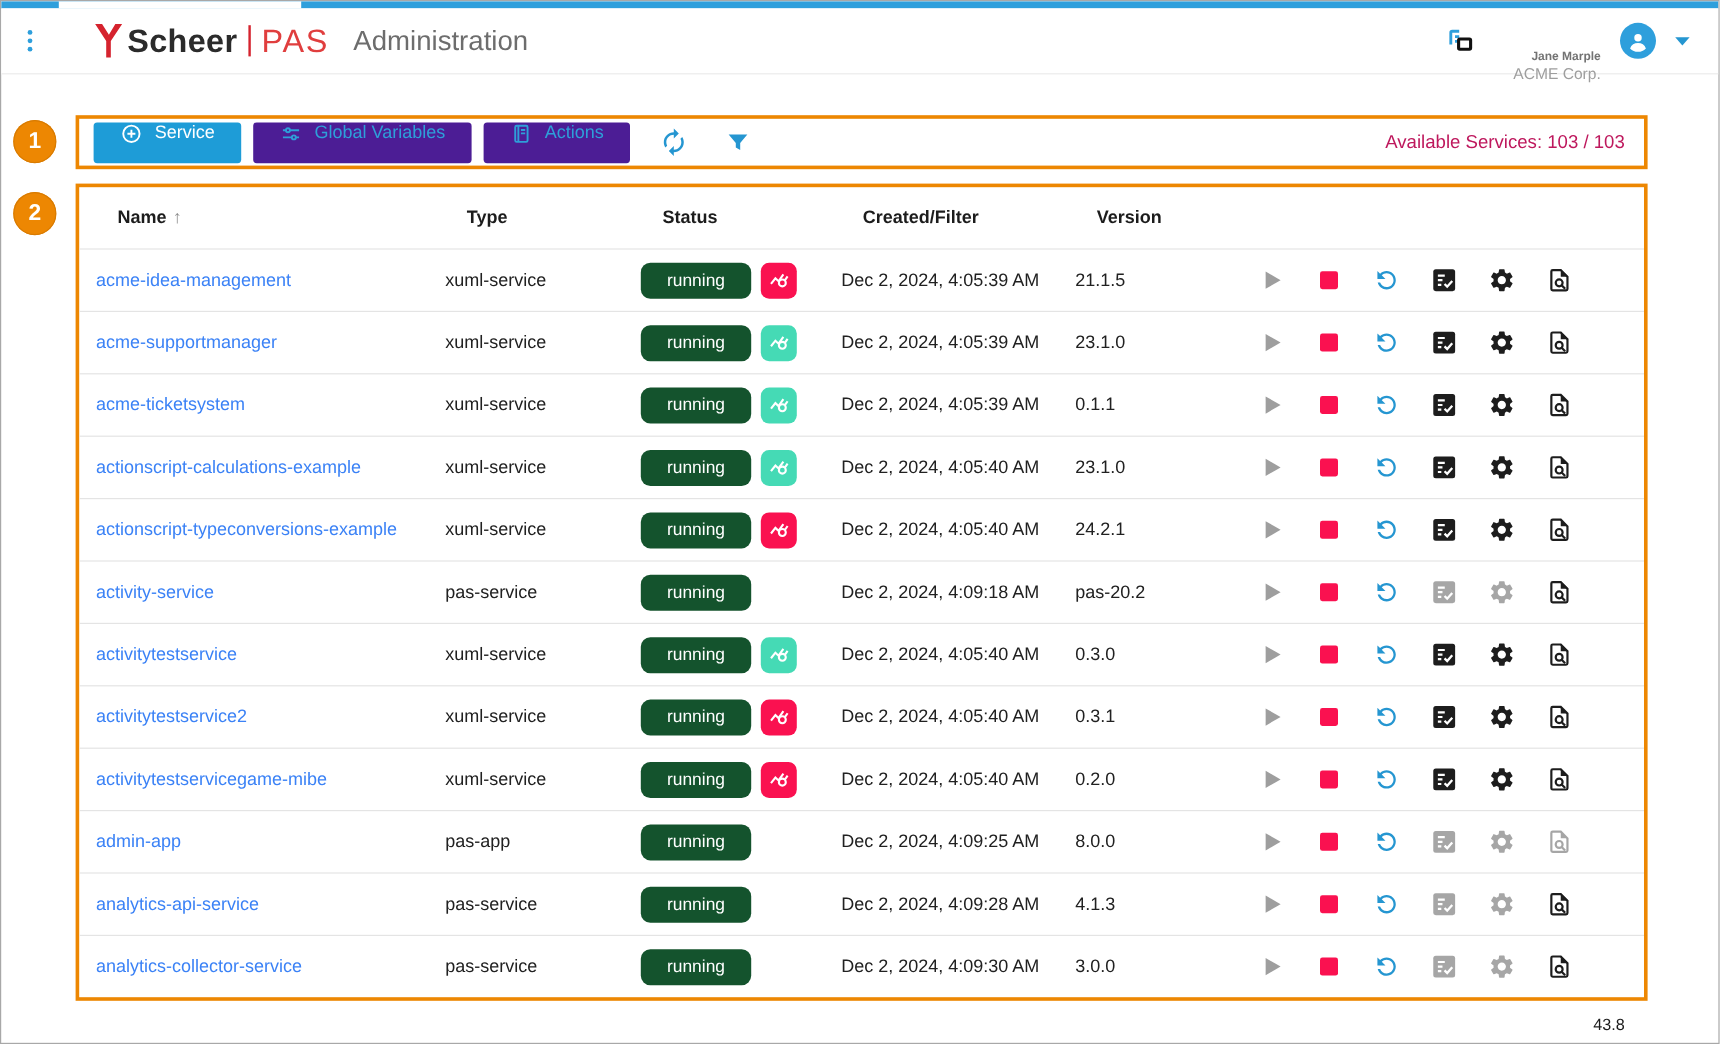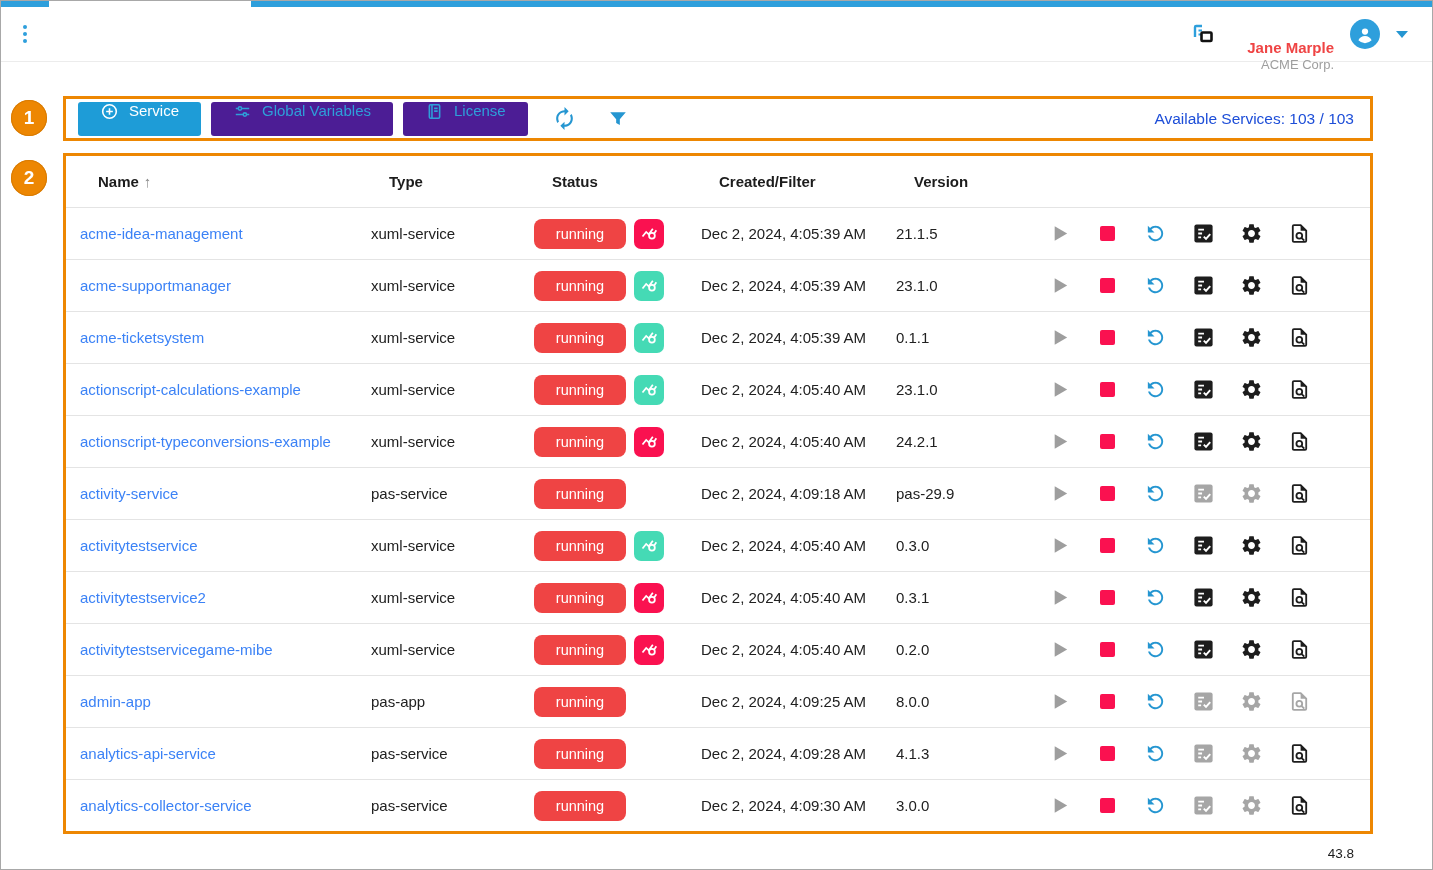--- a/index.html
+++ b/index.html
@@ -22,21 +22,21 @@
   .kebab i { width:4px; height:4px; border-radius:50%; background:#2e9fdc; }
   .logo { display:flex; align-items:center; margin-left:32px; }
   .logo-mark { width:26px; height:30px; margin-right:3px; }
   .logo-brand { font-size:27px; font-weight:bold; color:#2b2b2b; letter-spacing:.3px; }
   .logo-divider { width:2px; height:26px; background:#d5232e; margin:0 9px; }
   .logo-product { font-size:27px; color:#e03e3e; letter-spacing:1.5px; }
   .logo-app { font-size:23px; color:#6d6d6d; margin-left:20px; font-weight:400; }
   .header-right { margin-left:auto; display:flex; align-items:center; gap:16px; padding-right:24px; }
   .docs-icon { width:27px; height:27px; cursor:pointer; margin-right:14px; }
   .user-block { text-align:right; line-height:1.25; }
-  .user-name { font-size:15px; font-weight:bold; color:#ef4444;margin-top:44px; }
+  .user-name { font-size:10px; font-weight:bold; color:#737373;margin-top:44px; }
   .user-org { font-size:13px; color:#9e9e9e; }
   .avatar { width:30px; height:30px; border-radius:50%; background:#2e9fdc; display:flex; align-items:center; justify-content:center; cursor:pointer; }
   .avatar svg { width:22px; height:22px; }
   .caret-down { width:0; height:0; border-left:6px solid transparent; border-right:6px solid transparent;
                 border-top:7px solid #2596d1; cursor:pointer; }
   
   .callout { position:absolute; left:10px; width:36px; height:36px; border-radius:50%;
              background:#ed8702; color:#fff; font-size:19px; font-weight:bold;
              display:flex; align-items:center; justify-content:center; box-shadow:0 0 0 1px #d87b02 inset; }
   .callout.c1 { top:99px; } .callout.c2 { top:159px; }
@@ -49,32 +49,32 @@
   .tb-btn.active { background:#1e9cd7; color:#ffffff; }
   .tb-btn.pale { background:#4c1d95; color:#2e9fd9; }
   .icon-btn { background:none; border:none; cursor:pointer; display:flex; align-items:center; justify-content:center; }
   .refresh-btn { margin-left:14px; } .refresh-btn svg { width:25px; height:25px; }
   .funnel-btn { margin-left:30px; } .funnel-btn svg { width:22px; height:22px; }
   .filter-box { margin-left:28px; width:181px; height:37px; border:1px solid #c9c9c9; border-radius:2px;
                 display:flex; align-items:center; padding:0 9px; gap:7px; background:#fff; }
   .filter-box input { border:none; outline:none; flex:1; font-size:15px; font-family:inherit; color:#212121; min-width:0; }
   .filter-box input::placeholder { color:#6f6f6f; }
   .filter-clear { cursor:pointer; display:flex; }
-  .available { margin-left:auto; font-size:15.5px; color:#1d4ed8; padding-right:4px; }
+  .available { margin-left:auto; font-size:15.5px; color:#be185d; padding-right:4px; }
   
   .table-box { position:absolute; left:62px; top:152px; width:1310px; border:3px solid #ed8702; background:#fff; }
   .tgrid { display:grid; grid-template-columns:291px 163px 167px 195px 143px 1fr; align-items:center; }
   .thead { height:51px; }
   .thead .cell { font-size:15px; font-weight:bold; color:#1c1c1c;padding-left:32px; }
   .cell { padding-left:14px; font-size:15px; }
   .trow { height:52px; border-top:1px solid #e4e4e4; }
   .name-link { color:#3b82f6; text-decoration:none; cursor:pointer; }
   .sort-arrow { color:#8a8a8a; font-weight:normal; font-size:15px; margin-left:5px; }
   .status-cell { display:flex; align-items:center; gap:8px; }
-  .badge { min-width:92px; height:30px; border-radius:8px; background:#ef4444; color:#fff;
+  .badge { min-width:92px; height:30px; border-radius:8px; background:#14532d; color:#fff;
            font-size:14.5px; display:inline-flex; align-items:center; justify-content:center; padding:0 10px; }
   .mon { width:30px; height:30px; border-radius:7px; display:flex; align-items:center; justify-content:center; cursor:pointer; }
   .mon svg { width:21px; height:21px; }
   .mon.critical { background:#fa1150; } .mon.ok { background:#45dab5; }
   .qa-cell { display:flex; align-items:center; gap:24px; padding-left:22px; }
   .qa { width:24px; height:24px; display:flex; align-items:center; justify-content:center; cursor:pointer; background:none; border:none; }
   .qa svg { width:23px; height:23px; }
   .qa.play { color:#9e9e9e; }
   .qa.stop span { width:15px; height:15px; border-radius:2px; background:#fa1150; display:block; }
   .qa.restart { color:#2596d1; } .qa.restart svg { transform:scaleX(-1); }
@@ -89,20 +89,29 @@
 <div class="top-strip">
   <div class="top-strip-notch"></div>
 </div>
 
 <div class="header">
   <div class="kebab">
       <i></i>
       <i></i>
       <i></i>
     </div>
+  <div class="logo">
+    <svg class="logo-mark" viewBox="0 0 24 28">
+      <path d="M2 1l8.6 13.2V27h3.6V14.2L23 1h-5.3l-5 8.2L7.4 1z" fill="#d5232e"></path>
+    </svg>
+    <span class="logo-brand">Scheer</span>
+    <span class="logo-divider"></span>
+    <span class="logo-product">PAS</span>
+    <span class="logo-app">Administration</span>
+  </div>
   <div class="header-right">
     <svg class="docs-icon" viewBox="0 0 27 27" fill="none">
       <path d="M12 5H6.2A1.2 1.2 0 0 0 5 6.2V16" stroke="#2e9fdc" stroke-width="2.4"></path>
       <path d="M8.5 9.5H12M8.5 13.5H11" stroke="#2e9fdc" stroke-width="2.2"></path>
       <rect x="11.5" y="11.5" width="10" height="8.5" rx="1" stroke="#111" stroke-width="2.6"></rect>
     </svg>
     <div class="user-block">
       <div class="user-name">Jane Marple</div>
       <div class="user-org">ACME Corp.</div>
     </div>
@@ -135,21 +144,21 @@
         <circle cx="15" cy="15.8" r="2.1"></circle>
     </svg>
     <span>Global Variables</span>
   </button>
   <button class="tb-btn pale">
     <svg viewBox="0 0 24 24" fill="none" stroke="#2e9fd9" stroke-width="2">
       <rect x="5.5" y="3.5" width="13" height="17" rx="1.5"></rect>
         <path d="M8.8 3.5v17"></path>
         <path d="M11.5 8h4.5M11.5 11.5h4.5"></path>
     </svg>
-    <span>License</span>
+    <span>Actions</span>
   </button>
   <button class="icon-btn refresh-btn">
     <svg viewBox="0 0 24 24" fill="#2596d1">
       <path d="M12 6v3l4-4-4-4v3c-4.42 0-8 3.58-8 8 0 1.57.46 3.03 1.24 4.26L6.7 14.8c-.45-.83-.7-1.79-.7-2.8 0-3.31 2.69-6 6-6zm6.76 1.74L17.3 9.2c.44.84.7 1.79.7 2.8 0 3.31-2.69 6-6 6v-3l-4 4 4 4v-3c4.42 0 8-3.58 8-8 0-1.57-.46-3.03-1.24-4.26z"></path>
     </svg>
   </button>
   <button class="icon-btn funnel-btn">
     <svg viewBox="0 0 24 24" fill="#2596d1">
       <path d="M3.5 4.5h17l-6.5 7.7v6.3l-4-2.2v-4.1z"></path>
     </svg>
@@ -429,21 +438,21 @@
   </div>
 
   <div class="tgrid trow">
     <div class="cell"><a class="name-link">activity-service</a></div>
     <div class="cell">pas-service</div>
     <div class="cell status-cell">
       <span class="badge">running</span>
 
     </div>
     <div class="cell">Dec 2, 2024, 4:09:18 AM</div>
-    <div class="cell">pas-29.9</div>
+    <div class="cell">pas-20.2</div>
     <div class="cell qa-cell">
       <button class="qa play" title="">
         <svg viewBox="0 0 24 24" fill="currentColor">
               <path d="M7 4.5l13 7.5-13 7.5z"></path>
             </svg>
       </button>
       <button class="qa stop">
             <span></span>
           </button>
       <button class="qa restart">

